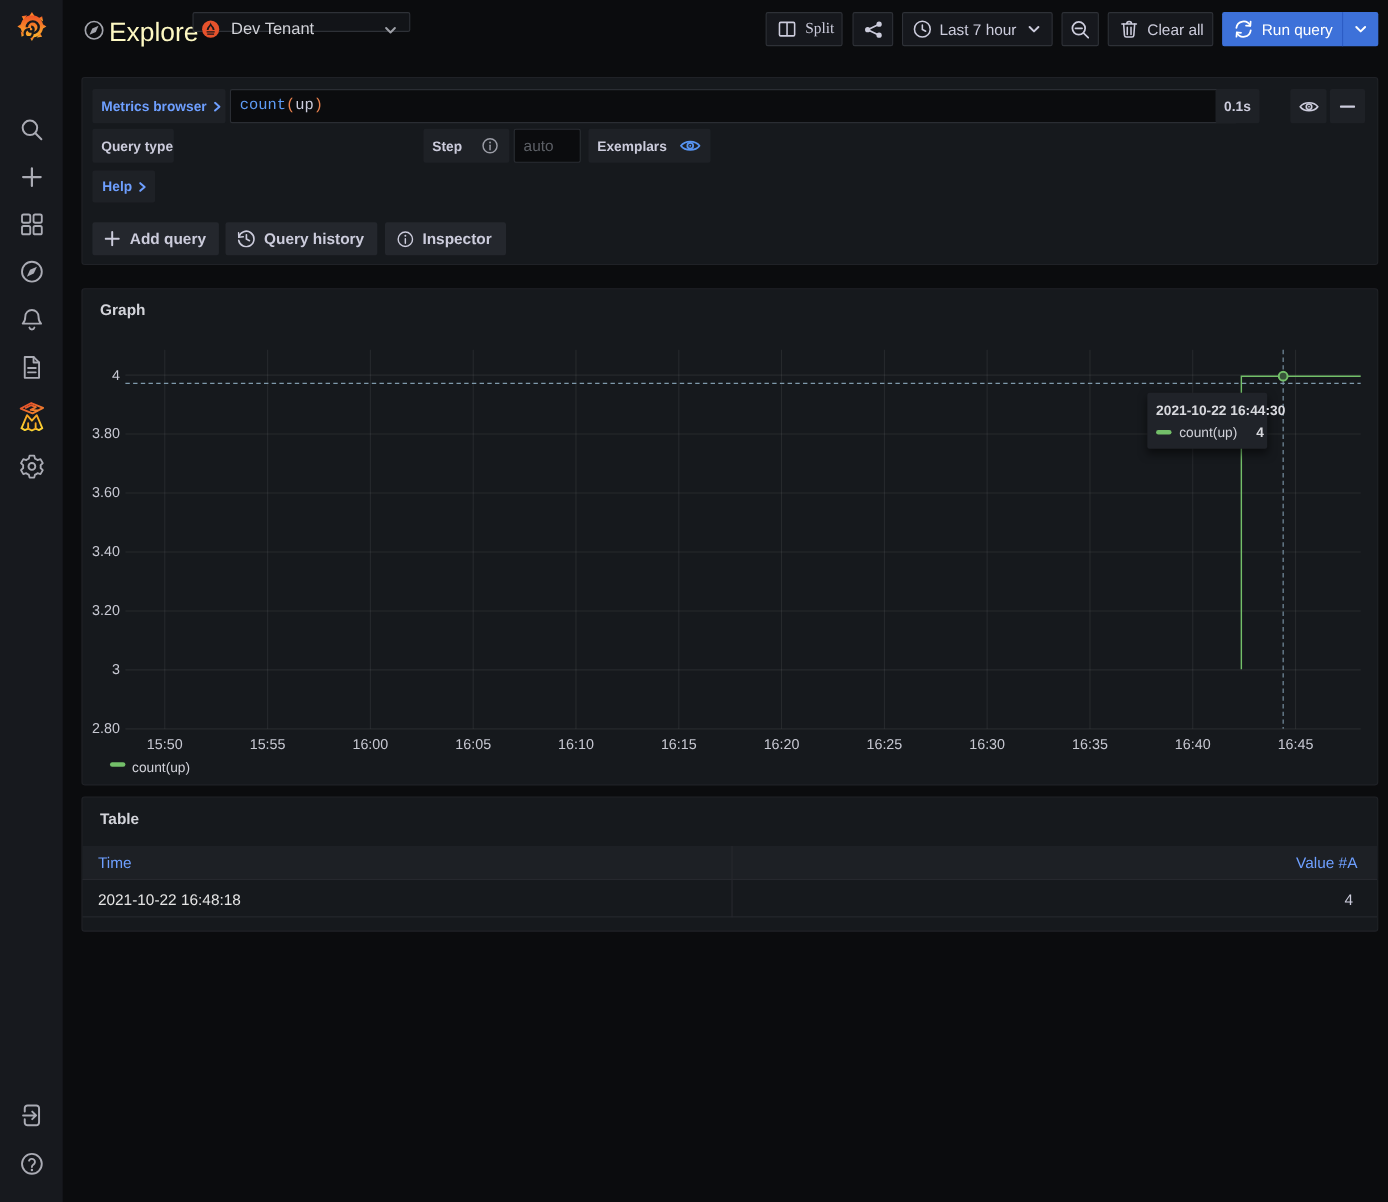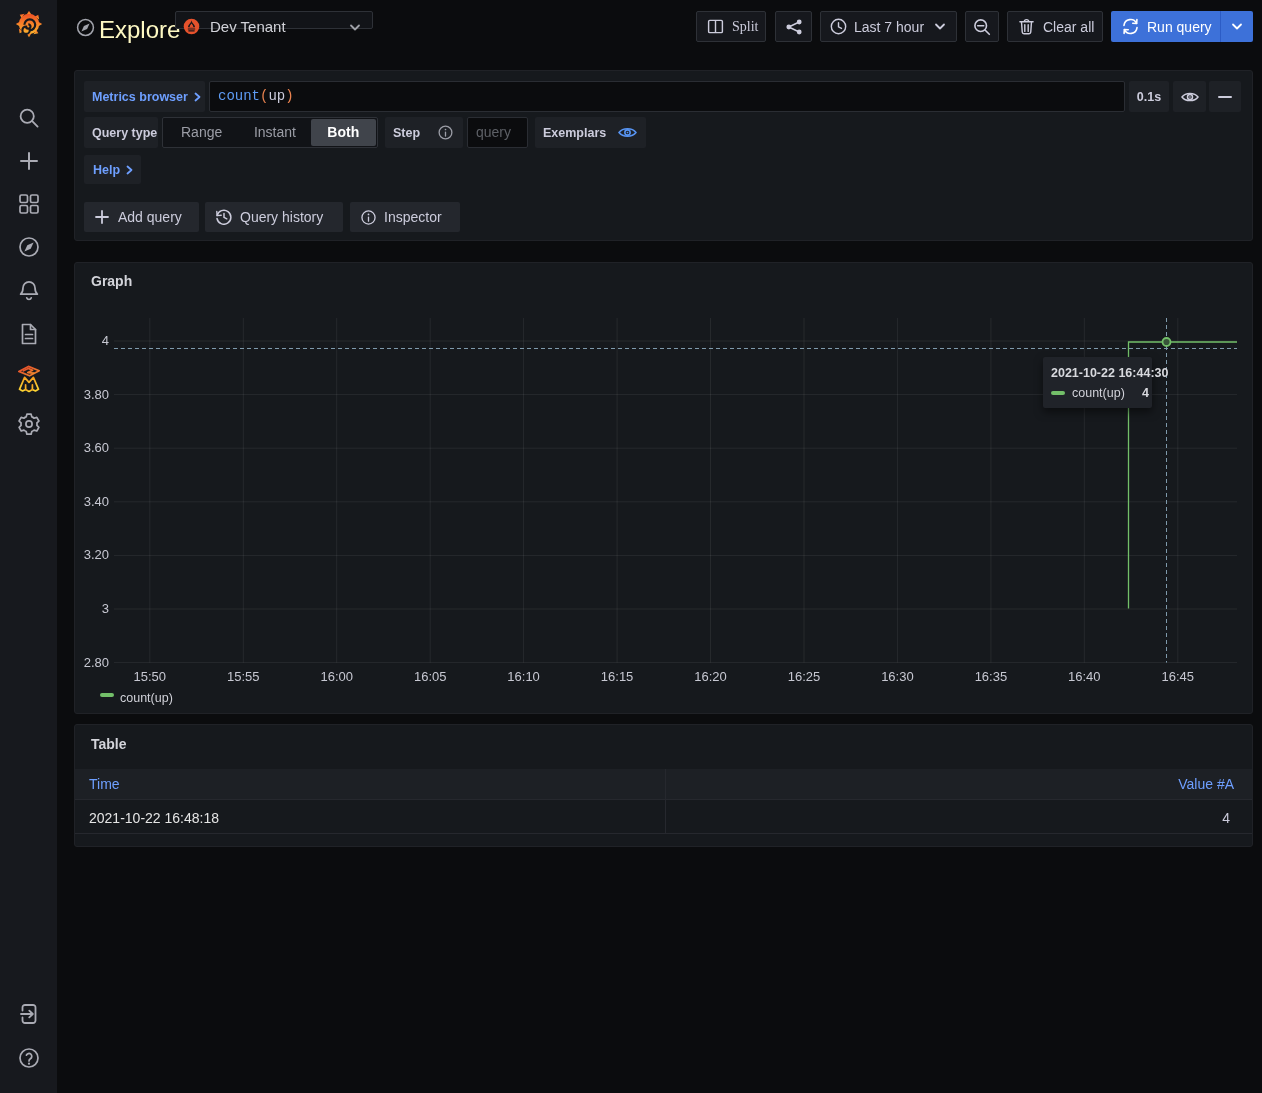--- a/index.html
+++ b/index.html
@@ -11,21 +11,21 @@
   .sideicon { position:absolute; left:50%; transform:translate(-50%,-50%); }
   
   .ttl { position:absolute; font-size:24px; font-weight:400; color:#fef9c3; }
   .tbtn { position:absolute; top:11px; height:31px; background:#16181d; border:1px solid #2e3137; border-radius:2px; display:flex; align-items:center; color:#ccccdc; font-size:14px; font-weight:500; }
   
   .panel { position:absolute; background:#16191d; border:1px solid #202227; border-radius:3px; }
   .ptitle { position:absolute; font-size:14px; font-weight:600; color:#d3d4da; }
   
   .chip { position:absolute; background:#1e2126; border-radius:2px; display:flex; align-items:center; color:#ccccdc; font-size:12.5px; font-weight:600; white-space:nowrap; }
   .bluetxt { color:#6e9fff; }
-  .qbtn { position:absolute; top:131px; height:30px; background:#24272d; border-radius:2px; display:flex; align-items:center; color:#ccccdc; font-size:14px; font-weight:400; }
+  .qbtn { position:absolute; top:131px; height:30px; background:#24272d; border-radius:2px; display:flex; align-items:center; color:#ccccdc; font-size:14px; font-weight:700; }
   
   .tcell { position:absolute; font-size:14px; }
 </style>
 </head>
 <body>
 <div id="root">
   <div id="sidebar">
 
     <svg class="sideicon" style="top:24px;" width="34" height="34" viewBox="-17 -17 34 34">
       <defs>
@@ -203,51 +203,46 @@
 
     <div class="chip" style="left:9px; top:10px; width:121px; height:31px;">
       <span class="bluetxt" style="margin-left:8px;">Metrics browser</span>
       <svg style="margin-left:5px;" width="9" height="10" viewBox="0 0 9 10" fill="none" stroke="#6e9fff" stroke-width="1.8" stroke-linecap="round" stroke-linejoin="round">
           <path d="M2.5,1.5 L6.5,5 L2.5,8.5"></path>
         </svg>
     </div>
     <div class="abs" style="left:134px; top:10px; width:916px; height:31px; background:#0b0c0e; border:1px solid #2a2d33; border-radius:2px; font-family:'Liberation Mono',monospace; font-size:14px; line-height:29px;">
       <span style="margin-left:8px; color:#5e9cf5;">count</span><span style="color:#e8824f;">(</span><span style="color:#ccccdc;">up</span><span style="color:#e8824f;">)</span>
     </div>
-    <div class="chip" style="left:1054px; top:10px; width:40px; height:31px; justify-content:center;">0.1s</div>
+    <div class="chip" style="left:1030px; top:10px; width:40px; height:31px; justify-content:center;">0.1s</div>
     <div class="chip" style="left:1098px; top:10px; width:33px; height:31px; justify-content:center;">
       <svg width="18" height="18" viewBox="-9 -9 18 18" fill="none" stroke="#ccccdc" stroke-width="1.5">
         <path d="M-8,0 C-4.5,-4.8 4.5,-4.8 8,0 C4.5,4.8 -4.5,4.8 -8,0 Z"></path>
           <circle r="2.5"></circle>
           <circle r="0.8" fill="#ccccdc" stroke="none"></circle>
       </svg>
     </div>
     <div class="chip" style="left:1134px; top:10px; width:32px; height:31px; justify-content:center;">
       <svg width="14" height="14" viewBox="0 0 14 14">
           <path d="M1,7 H13" stroke="#ccccdc" stroke-width="2" stroke-linecap="round"></path>
         </svg>
     </div>
 
     <div class="chip" style="left:9px; top:46px; width:74px; height:31px;">
         <span style="margin-left:8px;">Query type</span>
       </div>
-    <div class="abs" style="left:87px; top:46px; width:216px; height:31px; border:1px solid #2e3137; border-radius:2px; background:#111317; display:flex;">
-      <div style="width:78px; text-align:center; line-height:29px; font-size:14px; color:#9b9da6;">Range</div>
-      <div style="width:70px; text-align:center; line-height:29px; font-size:14px; color:#9b9da6;">Instant</div>
-      <div style="width:66px; margin:1px; background:#40444b; border-radius:2px; text-align:center; line-height:27px; font-size:14px; font-weight:600; color:#ffffff;">Both</div>
-    </div>
     <div class="chip" style="left:310px; top:46px; width:78px; height:31px;">
       <span style="margin-left:8px;">Step</span>
       <svg style="margin-left:18px;" width="15" height="15" viewBox="-8 -8 16 16" fill="none" stroke="#9b9da6" stroke-width="1.4">
         <circle r="6.8"></circle>
           <path d="M0,-0.5 V3.8" stroke-linecap="round"></path>
           <circle cy="-3.2" r="0.9" fill="#9b9da6" stroke="none"></circle>
       </svg>
     </div>
-    <div class="abs" style="left:392px; top:46px; width:61px; height:31px; background:#0b0c0e; border:1px solid #2a2d33; border-radius:2px; font-size:14px; color:#5d6066; line-height:29px;"><span style="margin-left:8px;">query</span></div>
+    <div class="abs" style="left:392px; top:46px; width:61px; height:31px; background:#0b0c0e; border:1px solid #2a2d33; border-radius:2px; font-size:14px; color:#5d6066; line-height:29px;"><span style="margin-left:8px;">auto</span></div>
     <div class="chip" style="left:460px; top:46px; width:111px; height:31px;">
       <span style="margin-left:8px;">Exemplars</span>
       <svg style="margin-left:12px;" width="19" height="19" viewBox="-9 -9 18 18" fill="none" stroke="#5794f2" stroke-width="1.5">
         <path d="M-8,0 C-4.5,-4.8 4.5,-4.8 8,0 C4.5,4.8 -4.5,4.8 -8,0 Z"></path>
           <circle r="2.5"></circle>
           <circle r="0.8" fill="#5794f2" stroke="none"></circle>
       </svg>
     </div>
 
     <div class="chip" style="left:9px; top:84px; width:57px; height:29px;">

